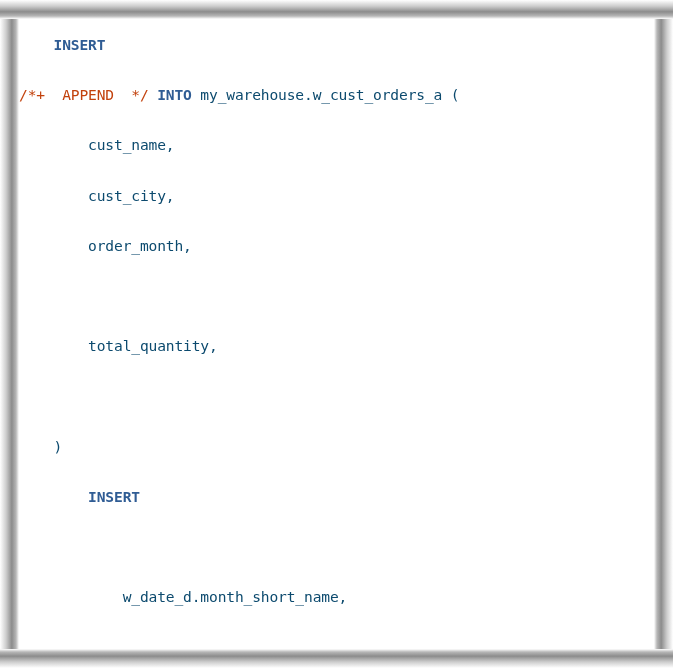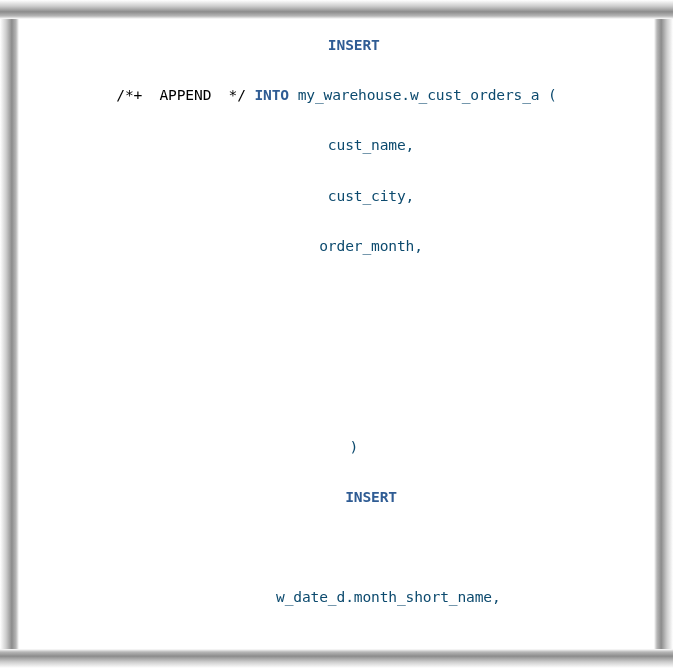--- a/index.html
+++ b/index.html
@@ -18,21 +18,20 @@
   
   .code-frame {
     position: relative;
     box-sizing: border-box;
     width: 673px;
     height: 668px;
     padding: 19px 19px 19px 19px;
     background:
       linear-gradient(to bottom, #ffffff 0px, #d9d9d9 6px, #9a9a9a 13px, #b9b9b9 17px, #ffffff 19px),
       #ffffff;
-    text-align: center;
   }
   .frame-band {
     position: absolute;
     inset: 0;
     pointer-events: none;
   }
   
   .frame-band::before {
     content: "";
     position: absolute;
@@ -73,40 +72,40 @@
   .code-line {
     display: block;
     white-space: pre;
     height: 25.1px;
   }
   .kw {
     color: #2f5c94;
     font-weight: bold;
   }
   .cmt {
-    color: #000000;
+    color: #c2410c;
     font-weight: normal;
   }
   .pl {
     color: #0c4a6e;
   }
 </style>
 </head>
 <body>
 
 <div class="code-frame">
   <div class="frame-band"></div>
   <div class="code-surface">
     <pre class="code-block" id="code-block"><span class="code-line"><span class="pl">    </span><span class="kw">INSERT</span></span>
 <span class="code-line"><span class="cmt">/*+  APPEND  */</span><span class="pl"> </span><span class="kw">INTO</span><span class="pl"> my_warehouse.w_cust_orders_a (</span></span>
 <span class="code-line"><span class="pl">        </span><span class="pl">cust_name,</span></span>
 <span class="code-line"><span class="pl">        </span><span class="pl">cust_city,</span></span>
 <span class="code-line"><span class="pl">        </span><span class="pl">order_month,</span></span>
 <span class="code-line"><span class="pl">        </span></span>
-<span class="code-line"><span class="pl">        </span></span>
+<span class="code-line"><span class="pl">        </span><span class="pl">total_quantity,</span></span>
 <span class="code-line"><span class="pl">        </span></span>
 <span class="code-line"><span class="pl">    </span><span class="pl">)</span></span>
 <span class="code-line"><span class="pl">        </span><span class="kw">INSERT</span></span>
 <span class="code-line"><span class="pl">            </span></span>
 <span class="code-line"><span class="pl">            </span><span class="pl">w_date_d.month_short_name,</span></span>
 
 
 
 
 

